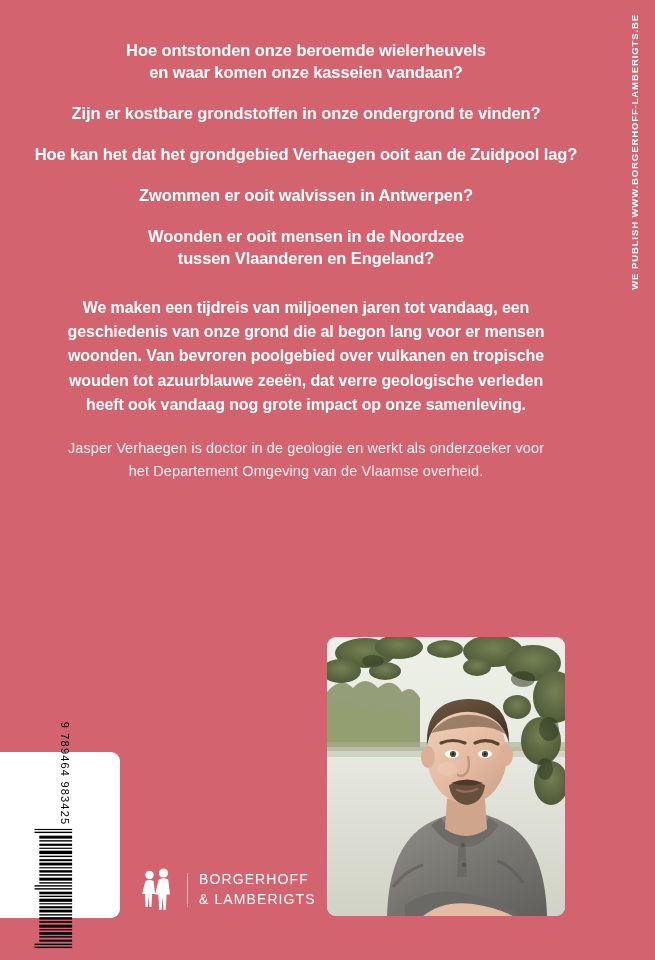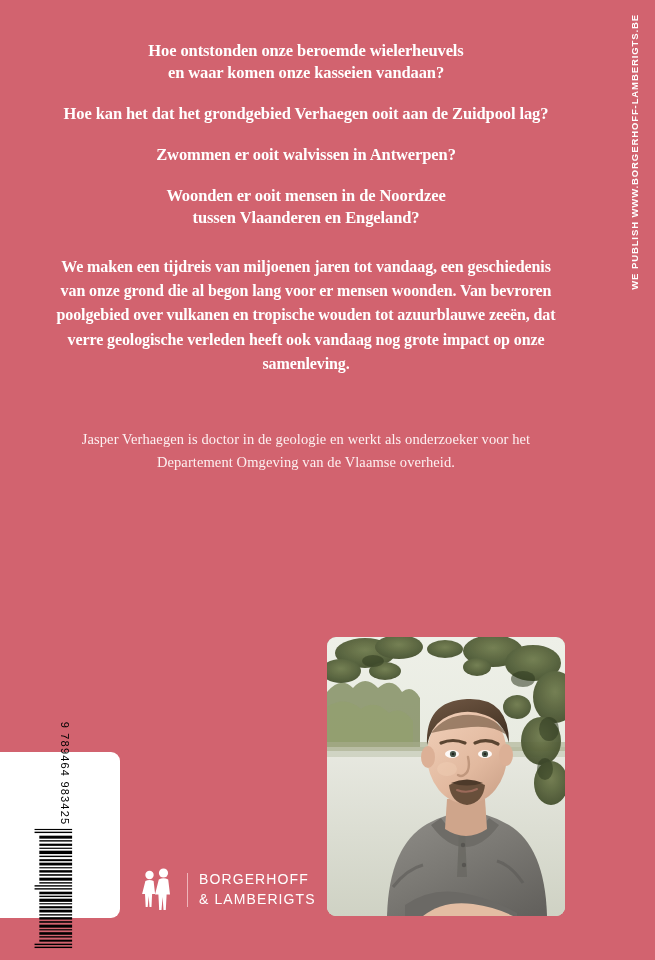--- a/index.html
+++ b/index.html
@@ -51,21 +51,20 @@
   }
 
   
   .copy {
     position: absolute;
     left: 0;
     top: 0;
     width: 612px;
     padding: 40px 28px 0 28px;
     text-align: center;
-    font-family: Liberation Serif, serif;
   }
 
   .question {
     color: #ffffff;
     font-weight: bold;
     font-size: 16.5px;
     line-height: 1.33;
     letter-spacing: -0.1px;
     margin-bottom: 19px;
     text-rendering: optimizeLegibility;
@@ -82,21 +81,21 @@
     margin-top: 26px;
     padding: 0 26px;
   }
 
   .bio {
     color: #fdf0f1;
     font-weight: 400;
     font-size: 14.5px;
     line-height: 1.55;
     letter-spacing: 0.1px;
-    margin-top: 52px;
+    margin-top: 20px;
     padding: 0 38px;
   }
 
   
   .author-photo {
     position: absolute;
     left: 327px;
     top: 637px;
     width: 238px;
     height: 279px;
@@ -175,20 +174,21 @@
 <div class="cover">
 
   <div class="spine-strip">
     <div class="spine-text">WE PUBLISH WWW.BORGERHOFF-LAMBERIGTS.BE</div>
   </div>
 
   <div class="copy">
 
     <p class="question" style="white-space: pre-line;">Hoe ontstonden onze beroemde wielerheuvels
 en waar komen onze kasseien vandaan?</p>
+    <p class="question" style="white-space: pre-line;">Zijn er kostbare grondstoffen in onze ondergrond te vinden?</p>
     <p class="question" style="white-space: pre-line;">Hoe kan het dat het grondgebied Verhaegen ooit aan de Zuidpool lag?</p>
     <p class="question" style="white-space: pre-line;">Zwommen er ooit walvissen in Antwerpen?</p>
     <p class="question" style="white-space: pre-line;">Woonden er ooit mensen in de Noordzee
 tussen Vlaanderen en Engeland?</p>
 
     <p class="blurb">We maken een tijdreis van miljoenen jaren tot vandaag, een geschiedenis van onze grond die al begon lang voor er mensen woonden. Van bevroren poolgebied over vulkanen en tropische wouden tot azuurblauwe zeeën, dat verre geologische verleden heeft ook vandaag nog grote impact op onze samenleving.</p>
 
     <p class="bio">Jasper Verhaegen is doctor in de geologie en werkt als onderzoeker voor het Departement Omgeving van de Vlaamse overheid.</p>
   </div>
 

